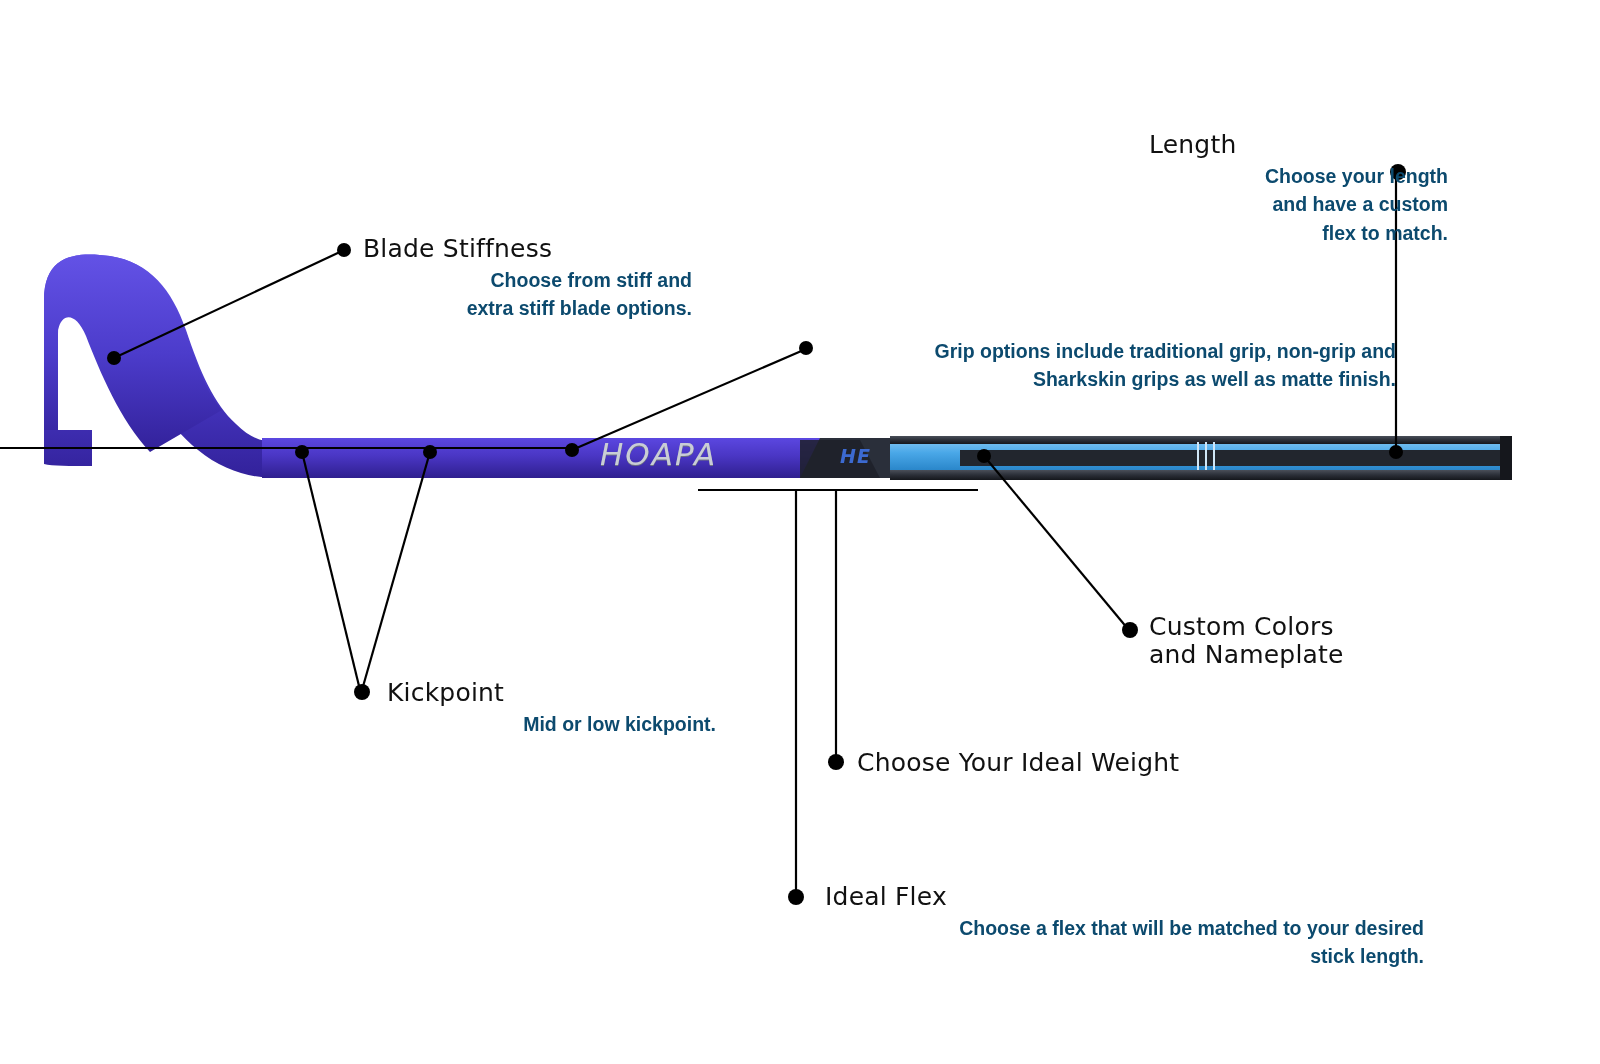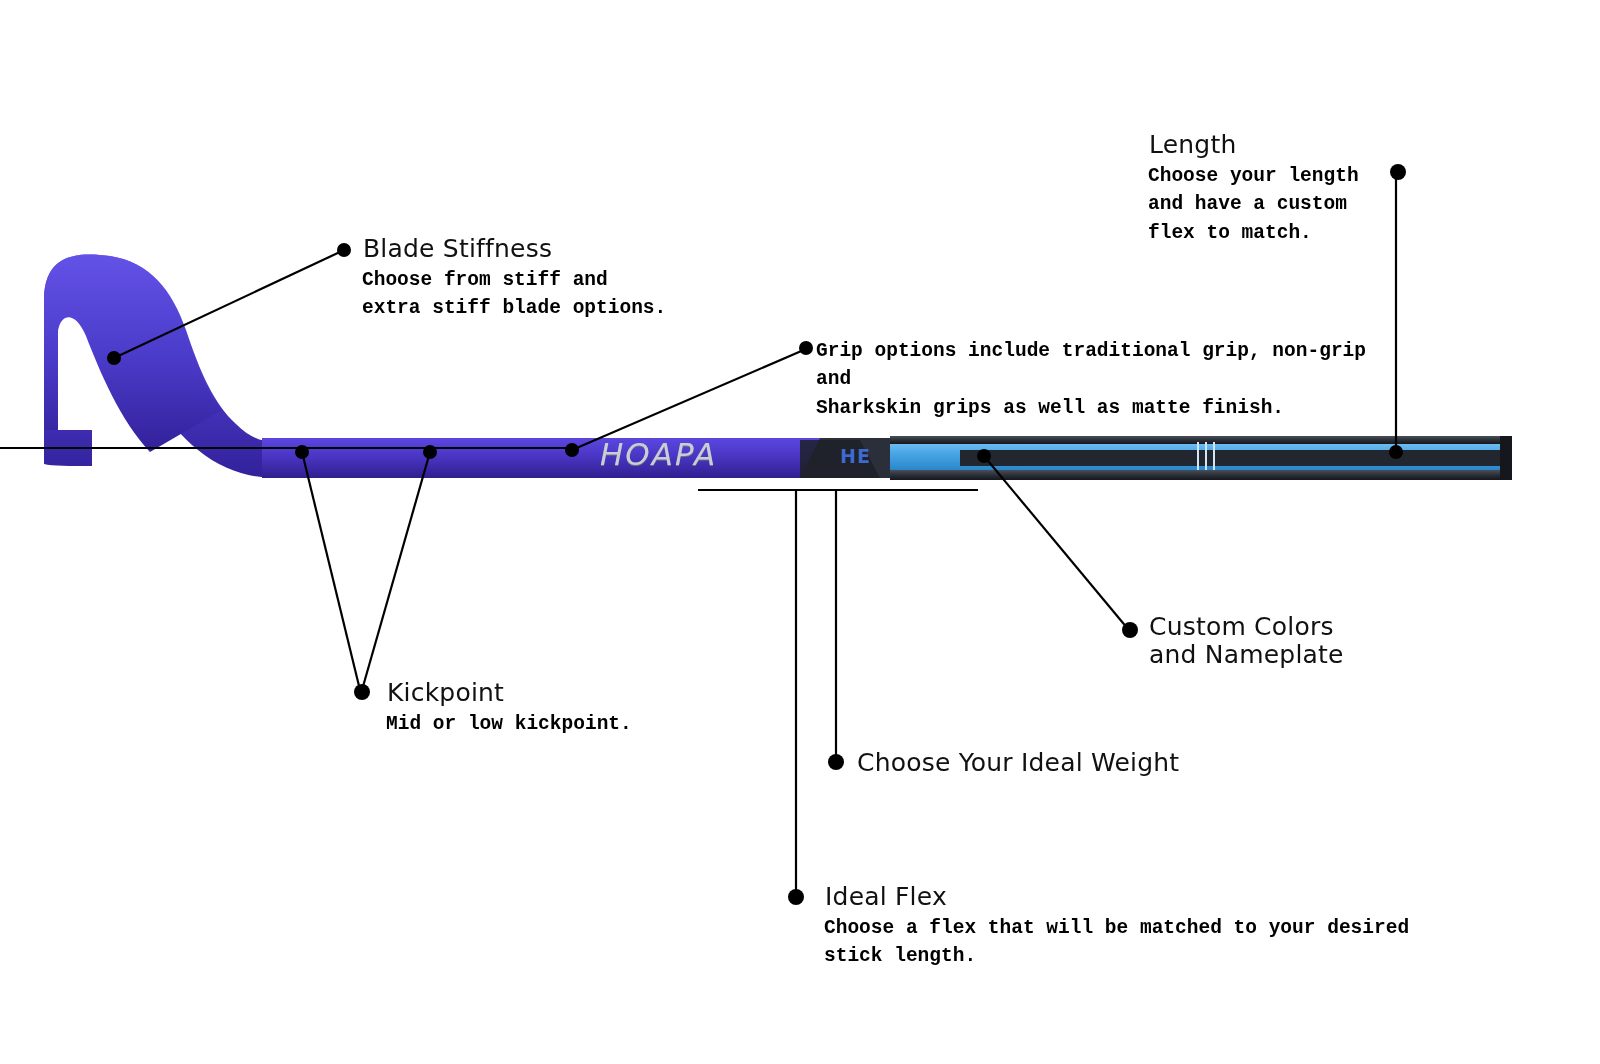--- a/index.html
+++ b/index.html
@@ -30,27 +30,28 @@
     font-family: "DejaVu Sans", sans-serif;
     font-weight: normal;
     font-size: 25px;
     color: #111111;
     line-height: 1.12;
     letter-spacing: 0.2px;
     white-space: pre-line;
     margin: 1px;
   }
   .callout .body {
-    font-family: Liberation Mono, monospace;
+    font-family: Liberation Sans, sans-serif;
     font-weight: bold;
     font-size: 19.5px;
-    color: #000000;
+    color: #0c4a6e;
     line-height: 1.45;
     white-space: pre-line;
     margin: 3px 0 0 0;
+    text-align: right;
   }
 
   
   .shaft-logo {
     position: absolute;
     left: 600px;
     top: 436px;
     font-family: "DejaVu Sans", sans-serif;
     font-style: italic;
     font-weight: normal;
@@ -58,20 +59,21 @@
     letter-spacing: 2px;
     color: #c9cdd6;
     text-shadow: 0 1px 0 #6f7480;
     pointer-events: none;
   }
   .shaft-sub {
     position: absolute;
     left: 840px;
     top: 445px;
     font-family: "DejaVu Sans", sans-serif;
+    font-style: italic;
     font-weight: bold;
     font-size: 19px;
     letter-spacing: 1px;
     color: #3c6ad0;
     pointer-events: none;
   }
 </style>
 </head>
 <body>
 

